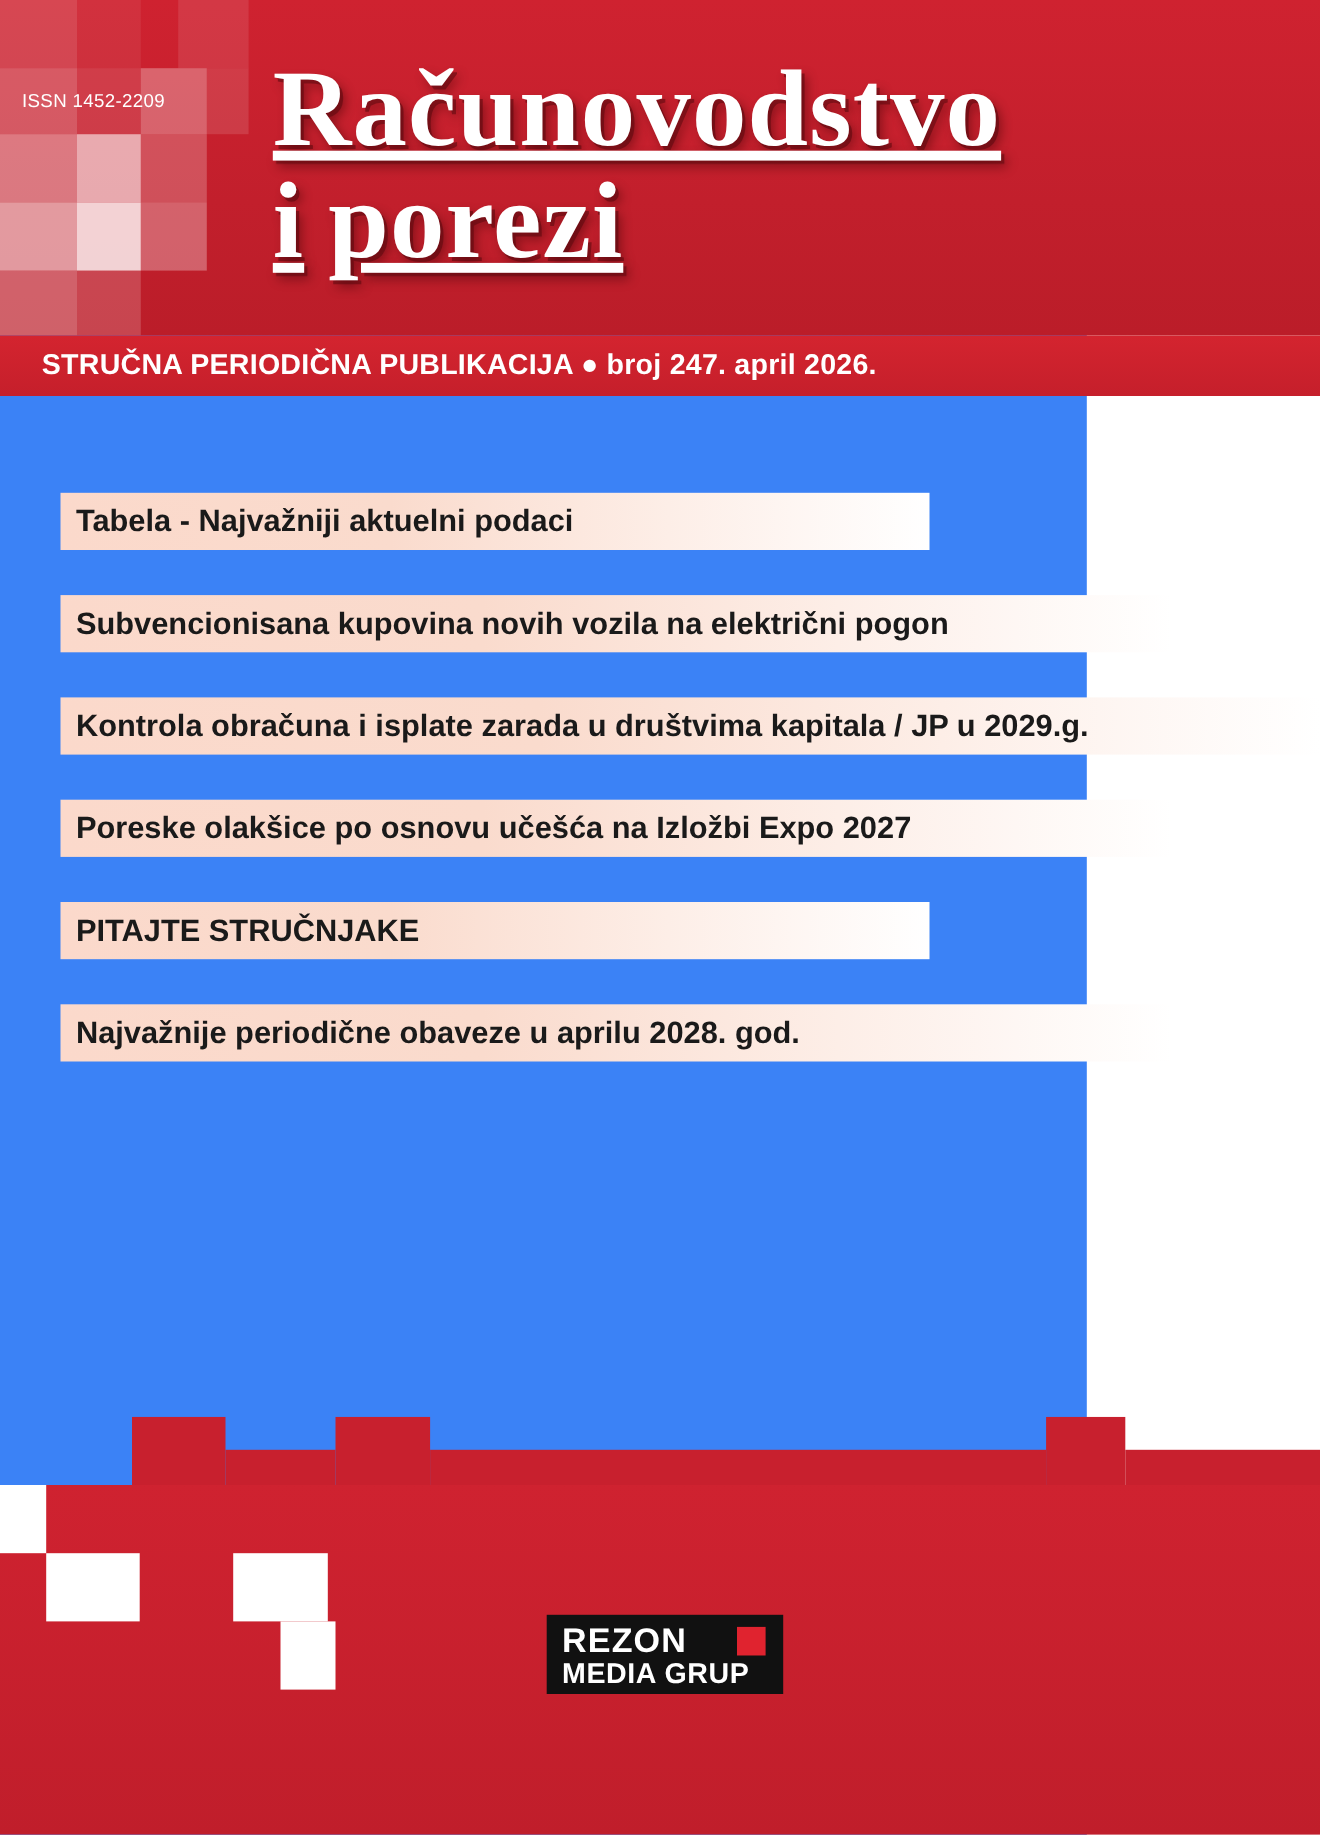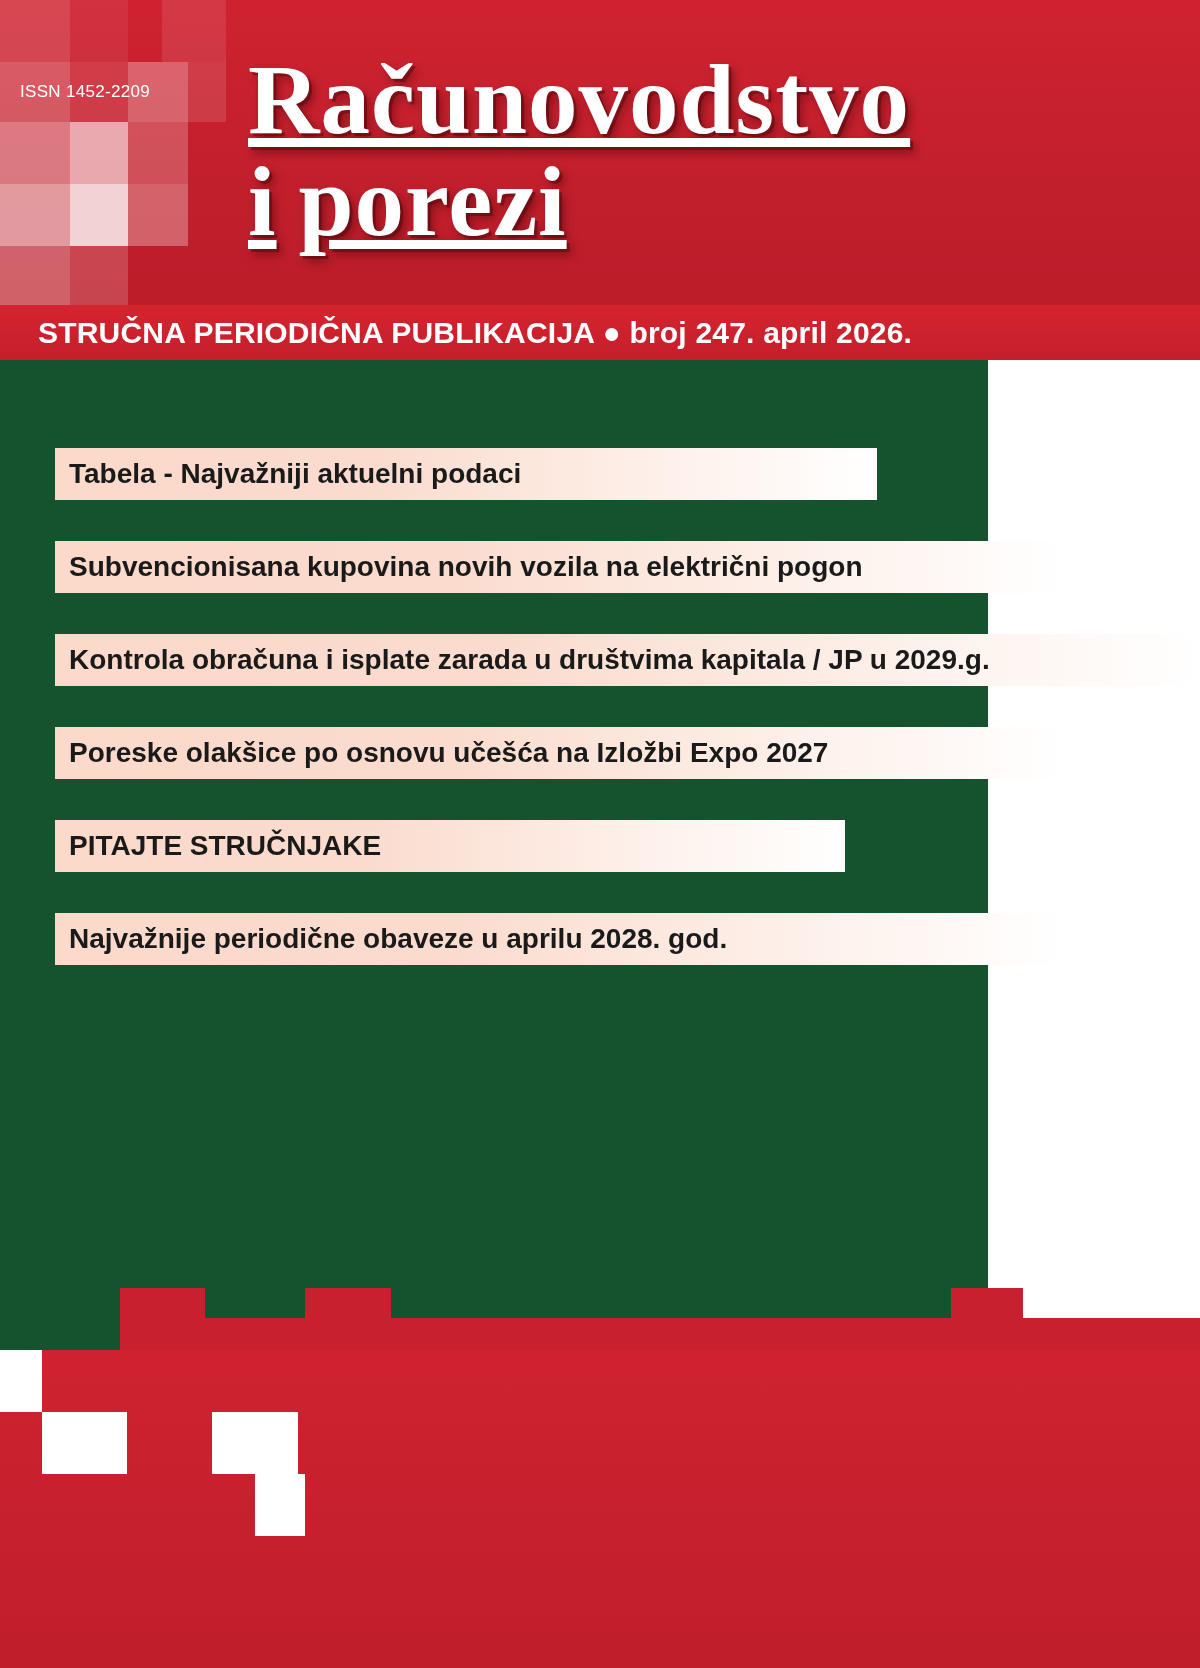--- a/index.html
+++ b/index.html
@@ -13,21 +13,21 @@
     position: relative;
     font-family: "Liberation Sans", sans-serif;
     overflow: hidden;
   }
 
   .page {
     position: absolute;
     left: 0; top: 0;
     width: 988px;
     height: 1668px;
-    background: #14532d;
+    background: #3b82f6;
   }
 
   
   .header {
     position: absolute;
     left: 0; top: 0;
     width: 1200px;
     height: 305px;
     background: #c8202e;
     background: linear-gradient(180deg, #cf2230 0%, #c21f2c 60%, #bb1d29 100%);
@@ -85,41 +85,41 @@
     top: 305px;
     width: 1200px;
     height: 55px;
     background: #d0202f;
     background: linear-gradient(180deg, #d4242f 0%, #c51f2b 100%);
   }
   .subbar-text {
     position: absolute;
     left: 38px;
     top: 11px;
-    font-size: 30px;
+    font-size: 26px;
     font-weight: bold;
     color: #ffffff;
     letter-spacing: 0.2px;
     white-space: nowrap;
   }
 
   
   .contents {
     position: absolute;
     left: 0;
     top: 448px;
     width: 1200px;
   }
   .entry {
     position: relative;
     height: 52px;
     margin-bottom: 41px;
     background: linear-gradient(90deg, #fbd9cb 0%, #fadbcd 38%, #fdeee7 70%, #ffffff 100%);
   }
-  .entry.e1 { width: 790px; margin-left: 55px; padding-left: 32px; }
+  .entry.e1 { width: 790px; margin-left: 55px; }
   .entry.e2 { width: 1010px; margin-left: 55px; margin-top: 20px; }
   .entry.e3 { width: 1145px; margin-left: 55px; }
   .entry.e4 { width: 1010px; margin-left: 55px; }
   .entry.e5 { width: 790px; margin-left: 55px; }
   .entry.e6 { width: 1010px; margin-left: 55px; }
   .entry.e7 { width: 1010px; margin-left: 55px; }
 
   .entry span.label {
     position: absolute;
     left: 14px;
@@ -271,14 +271,19 @@
     <div class="fblock" style="left:391px; top:30px; width:560px; height:32px;"></div>
     <div class="fblock" style="left:951px; top:0px;  width:72px; height:62px;"></div>
     <div class="fblock" style="left:1023px; top:30px; width:177px; height:32px;"></div>
 
     <div class="fwhite" style="left:0px;   top:62px;  width:42px; height:62px;"></div>
     <div class="fwhite" style="left:42px;  top:124px; width:85px; height:62px;"></div>
     <div class="fwhite" style="left:212px; top:124px; width:86px; height:62px;"></div>
     <div class="fwhite" style="left:255px; top:186px; width:50px; height:62px;"></div>
   </div>
 
+  <div class="logo">
+    <div class="l1">REZON</div>
+    <div class="l2">MEDIA GRUP</div>
+    <div class="sq"></div>
+  </div>
 
 </div>
 
 </body></html>

